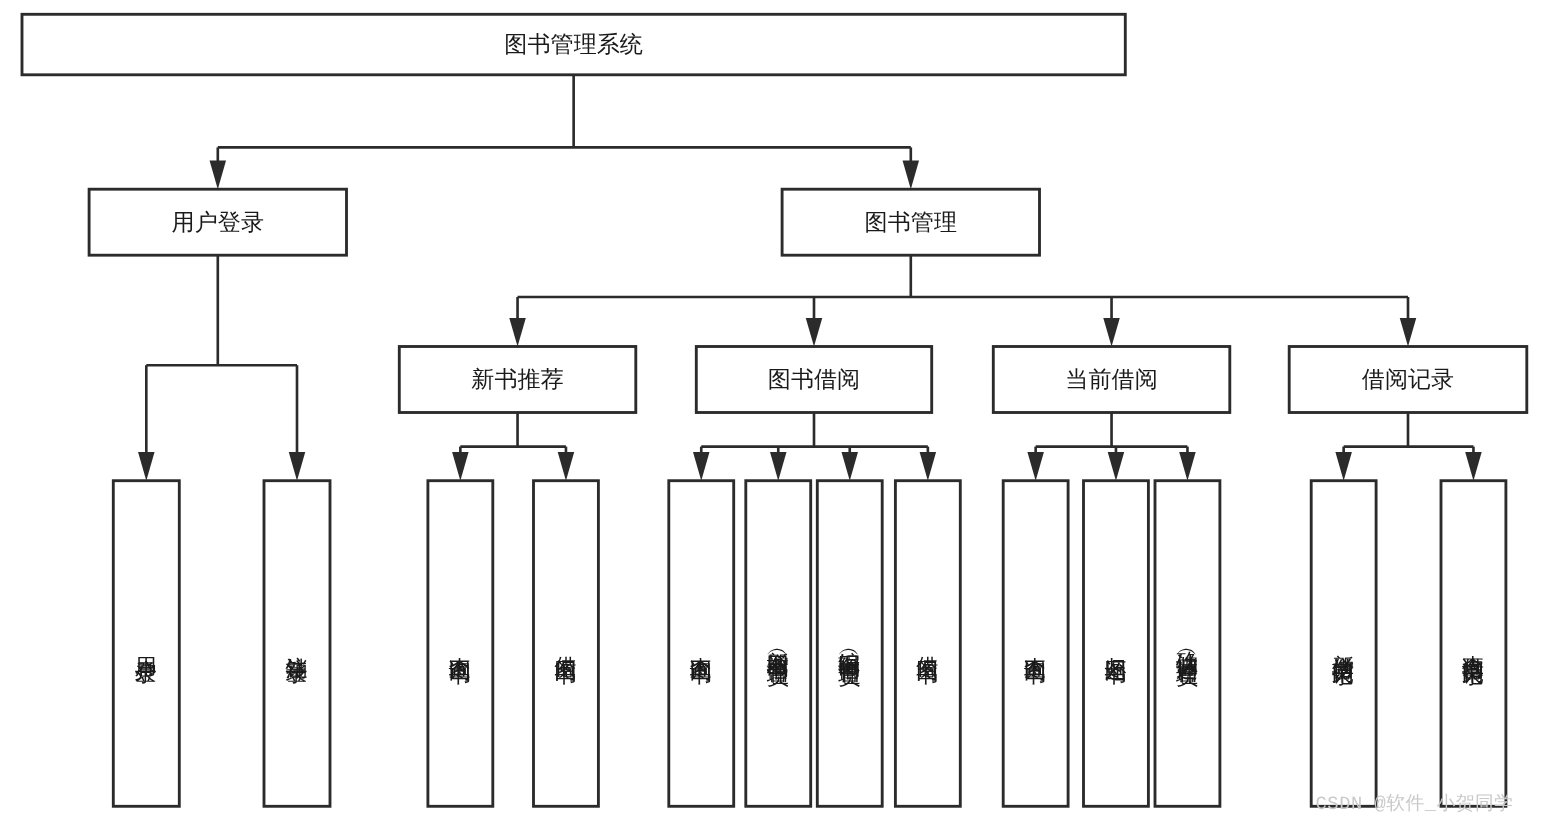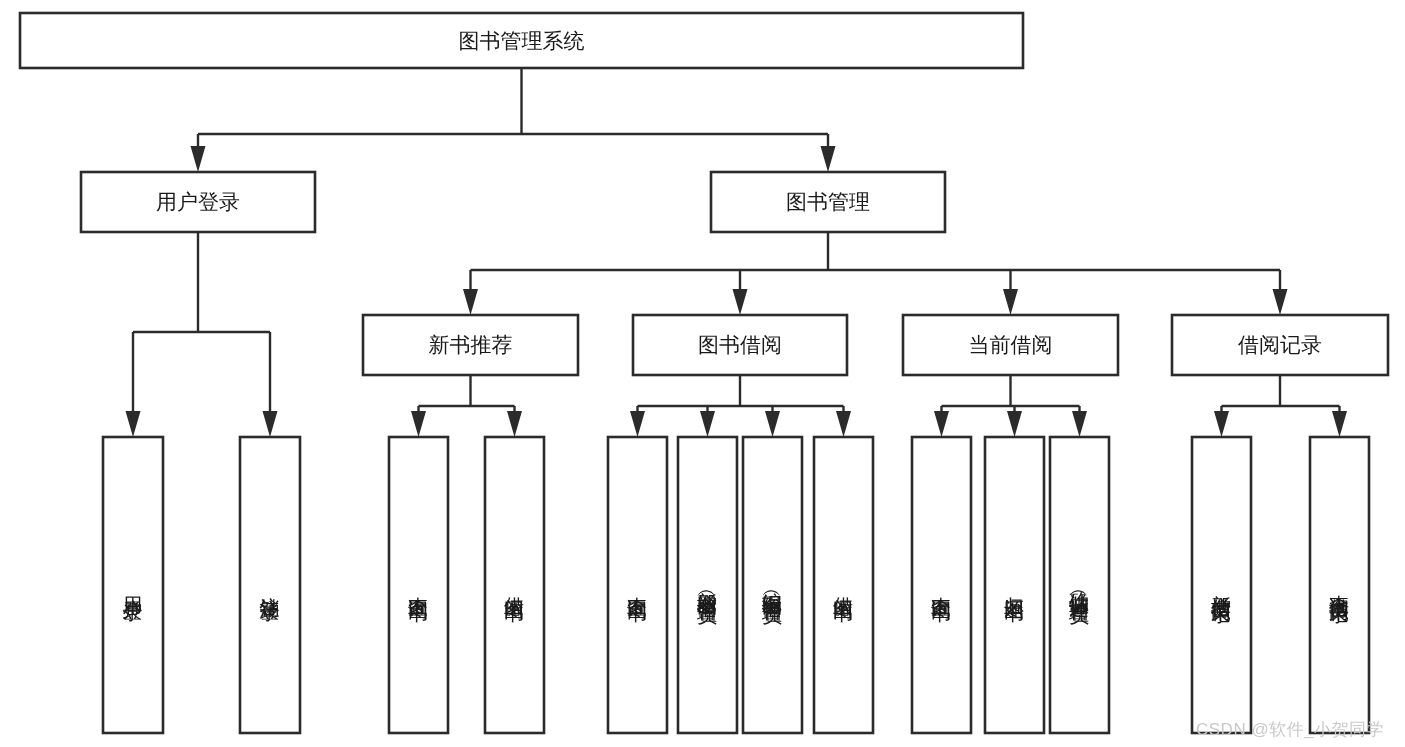--- a/index.html
+++ b/index.html
@@ -61,21 +61,21 @@
     letter-spacing: 2px;
     color: #1a1a1a;
     white-space: nowrap;
     display: flex;
     align-items: center;
     justify-content: center;
     pointer-events: none;
   }
   .watermark {
     position: absolute;
-    font-family: Liberation Sans, sans-serif;
+    font-family: Liberation Mono, monospace;
     font-size: 17px;
     color: #c9c9c9;
     white-space: nowrap;
     letter-spacing: 0.5px;
   }
 </style>
 </head>
 <body>
 
 <div id="diagram-root">

